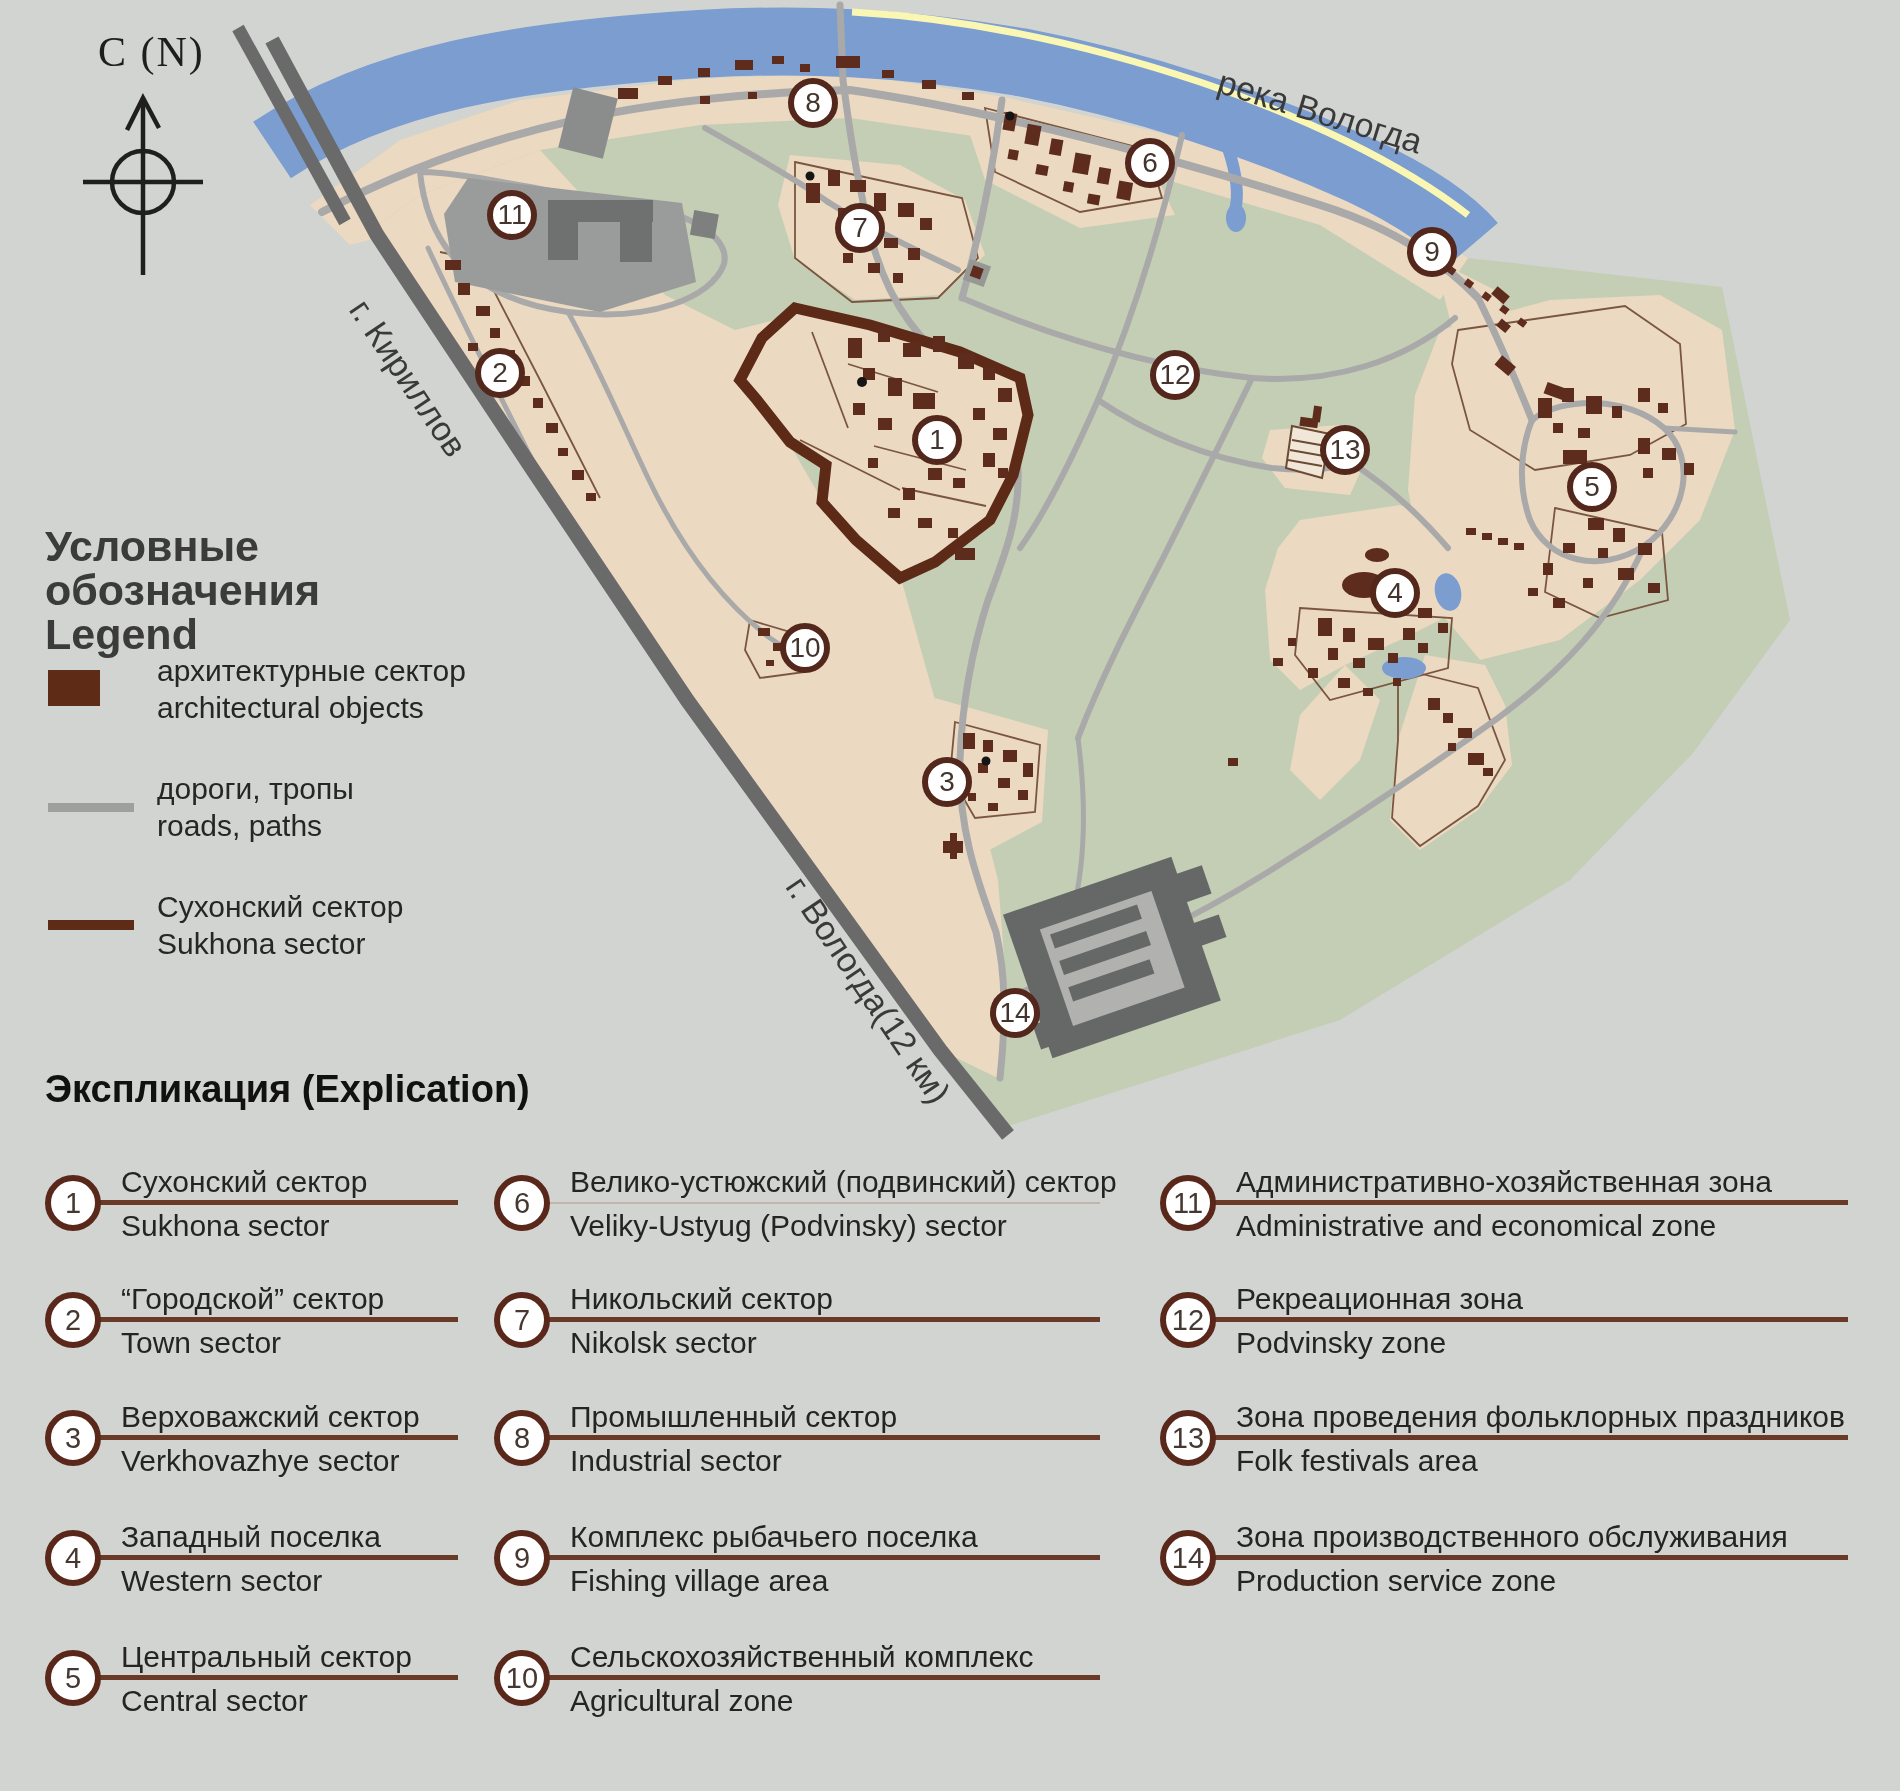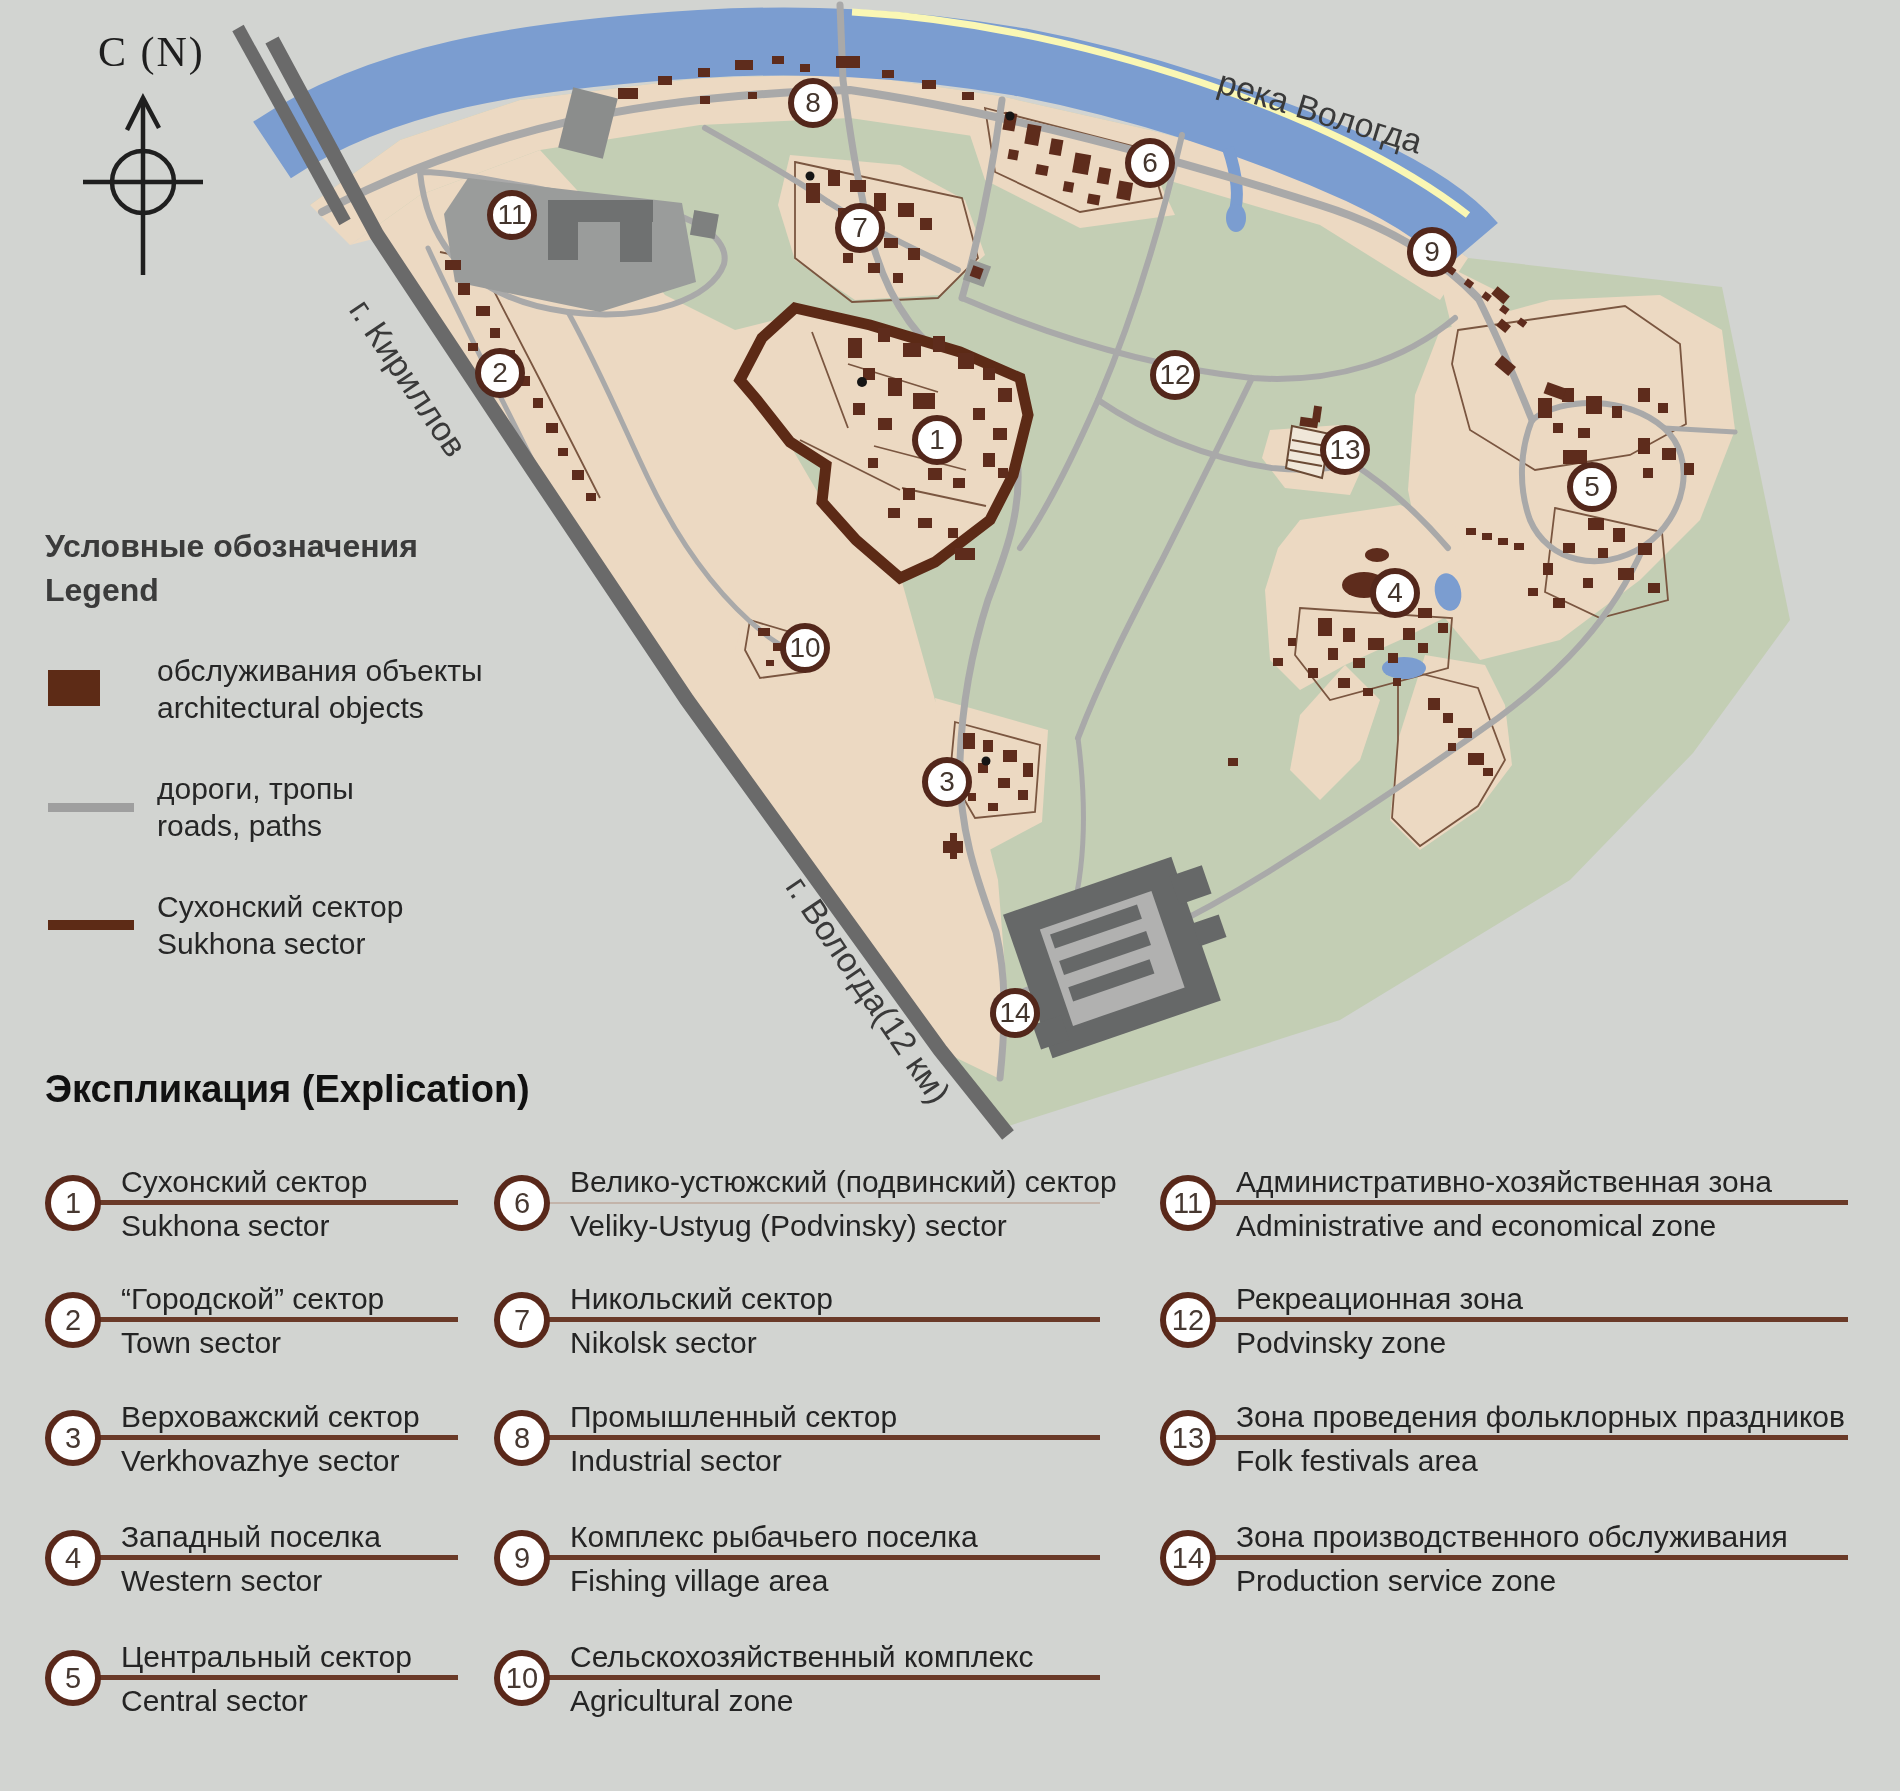--- a/index.html
+++ b/index.html
@@ -17,21 +17,21 @@
   #river-label{left:1320px;top:112px;transform:translate(-50%,-50%) rotate(17deg);}
   #kirillov-label{left:408px;top:378px;transform:translate(-50%,-50%) rotate(56deg);}
   #vologda-label{left:868px;top:990px;transform:translate(-50%,-50%) rotate(56deg);}
 
   
   .marker{position:absolute;width:38px;height:38px;background:#fff;border:6px solid #53271b;border-radius:50%;display:flex;align-items:center;justify-content:center;}
   .marker-num{font-size:28px;color:#43352d;}
 
   
   .legend{position:absolute;left:45px;top:524px;width:470px;}
-  .legend-title{font-size:32px;font-weight:bold;color:#3b3b3b;line-height:44px;}
+  .legend-title{font-size:43px;font-weight:bold;color:#3b3b3b;line-height:44px;}
   .legend-item{position:absolute;left:0;width:470px;}
   .legend-item .sw{position:absolute;left:3px;}
   .sw-arch{width:52px;height:36px;background:#5d2b16;top:18px;}
   .sw-road{width:86px;height:9px;background:#9f9f9f;top:33px;}
   .sw-sukh{width:86px;height:10px;background:#5d2b16;top:32px;}
   .legend-text{margin-left:112px;font-size:30px;color:#262626;line-height:37px;}
 
   
   .exp-title{position:absolute;left:45px;top:1048px;font-size:38px;font-weight:bold;color:#111;margin-top:20px;}
   .exp-item{position:absolute;height:96px;}
@@ -390,21 +390,21 @@
   </div>
 
   <section class="legend">
     <div class="legend-title">
       <div>Условные обозначения</div>
       <div>Legend</div>
     </div>
     <div class="legend-item" style="top:128px;">
       <span class="sw sw-arch"></span>
       <div class="legend-text">
-        <div>обслуживания объекты</div>
+        <div>архитектурные сектор</div>
         <div>architectural objects</div>
       </div>
     </div>
     <div class="legend-item" style="top:246px;">
       <span class="sw sw-road"></span>
       <div class="legend-text">
         <div>дороги, тропы</div>
         <div>roads, paths</div>
       </div>
     </div>

